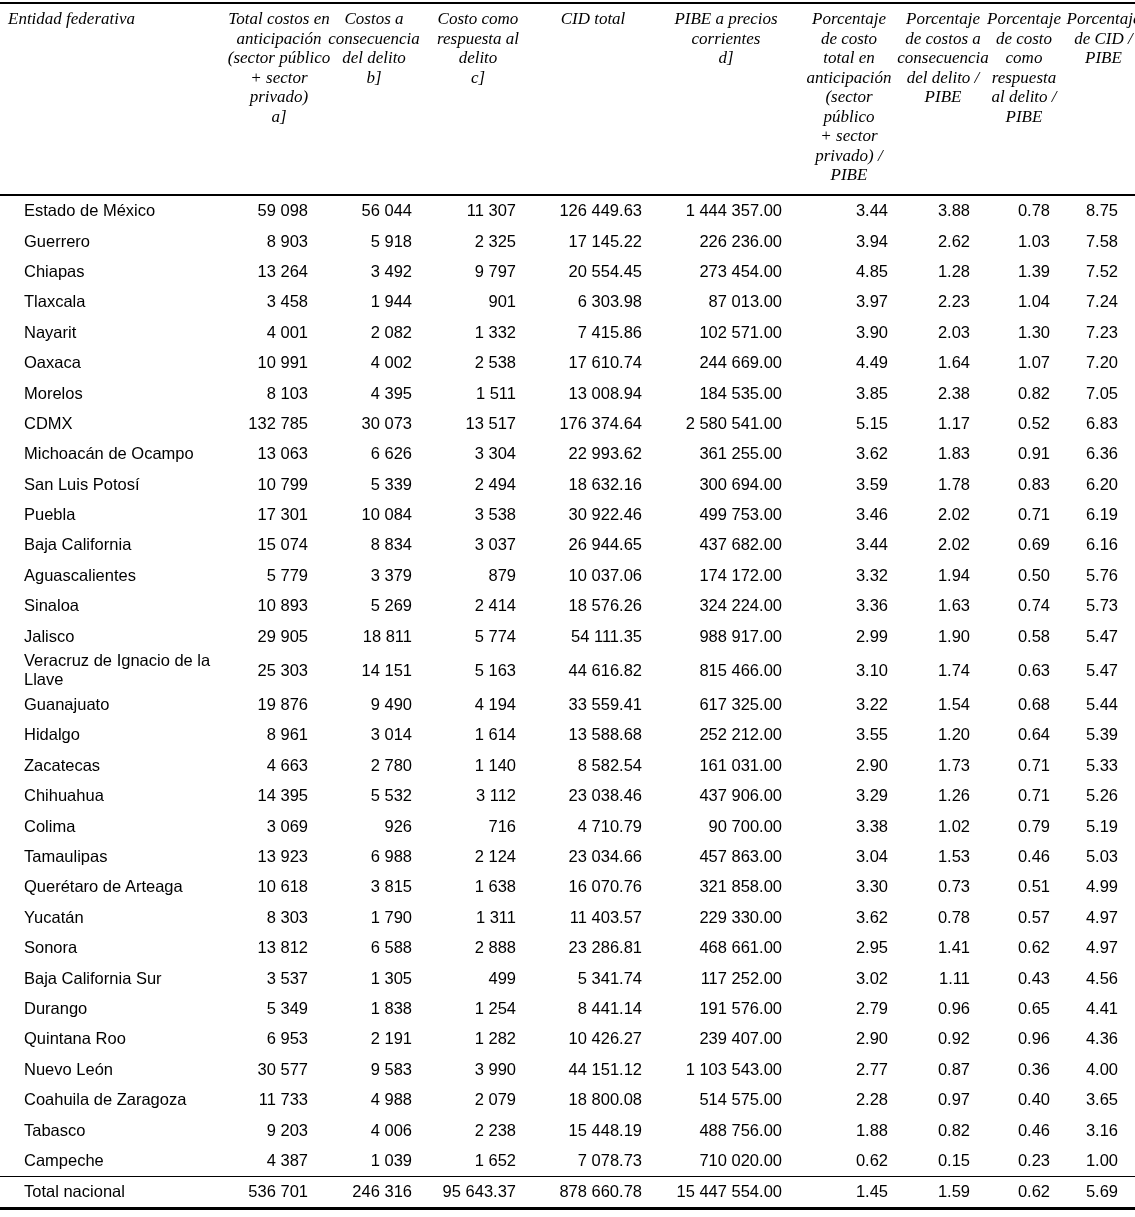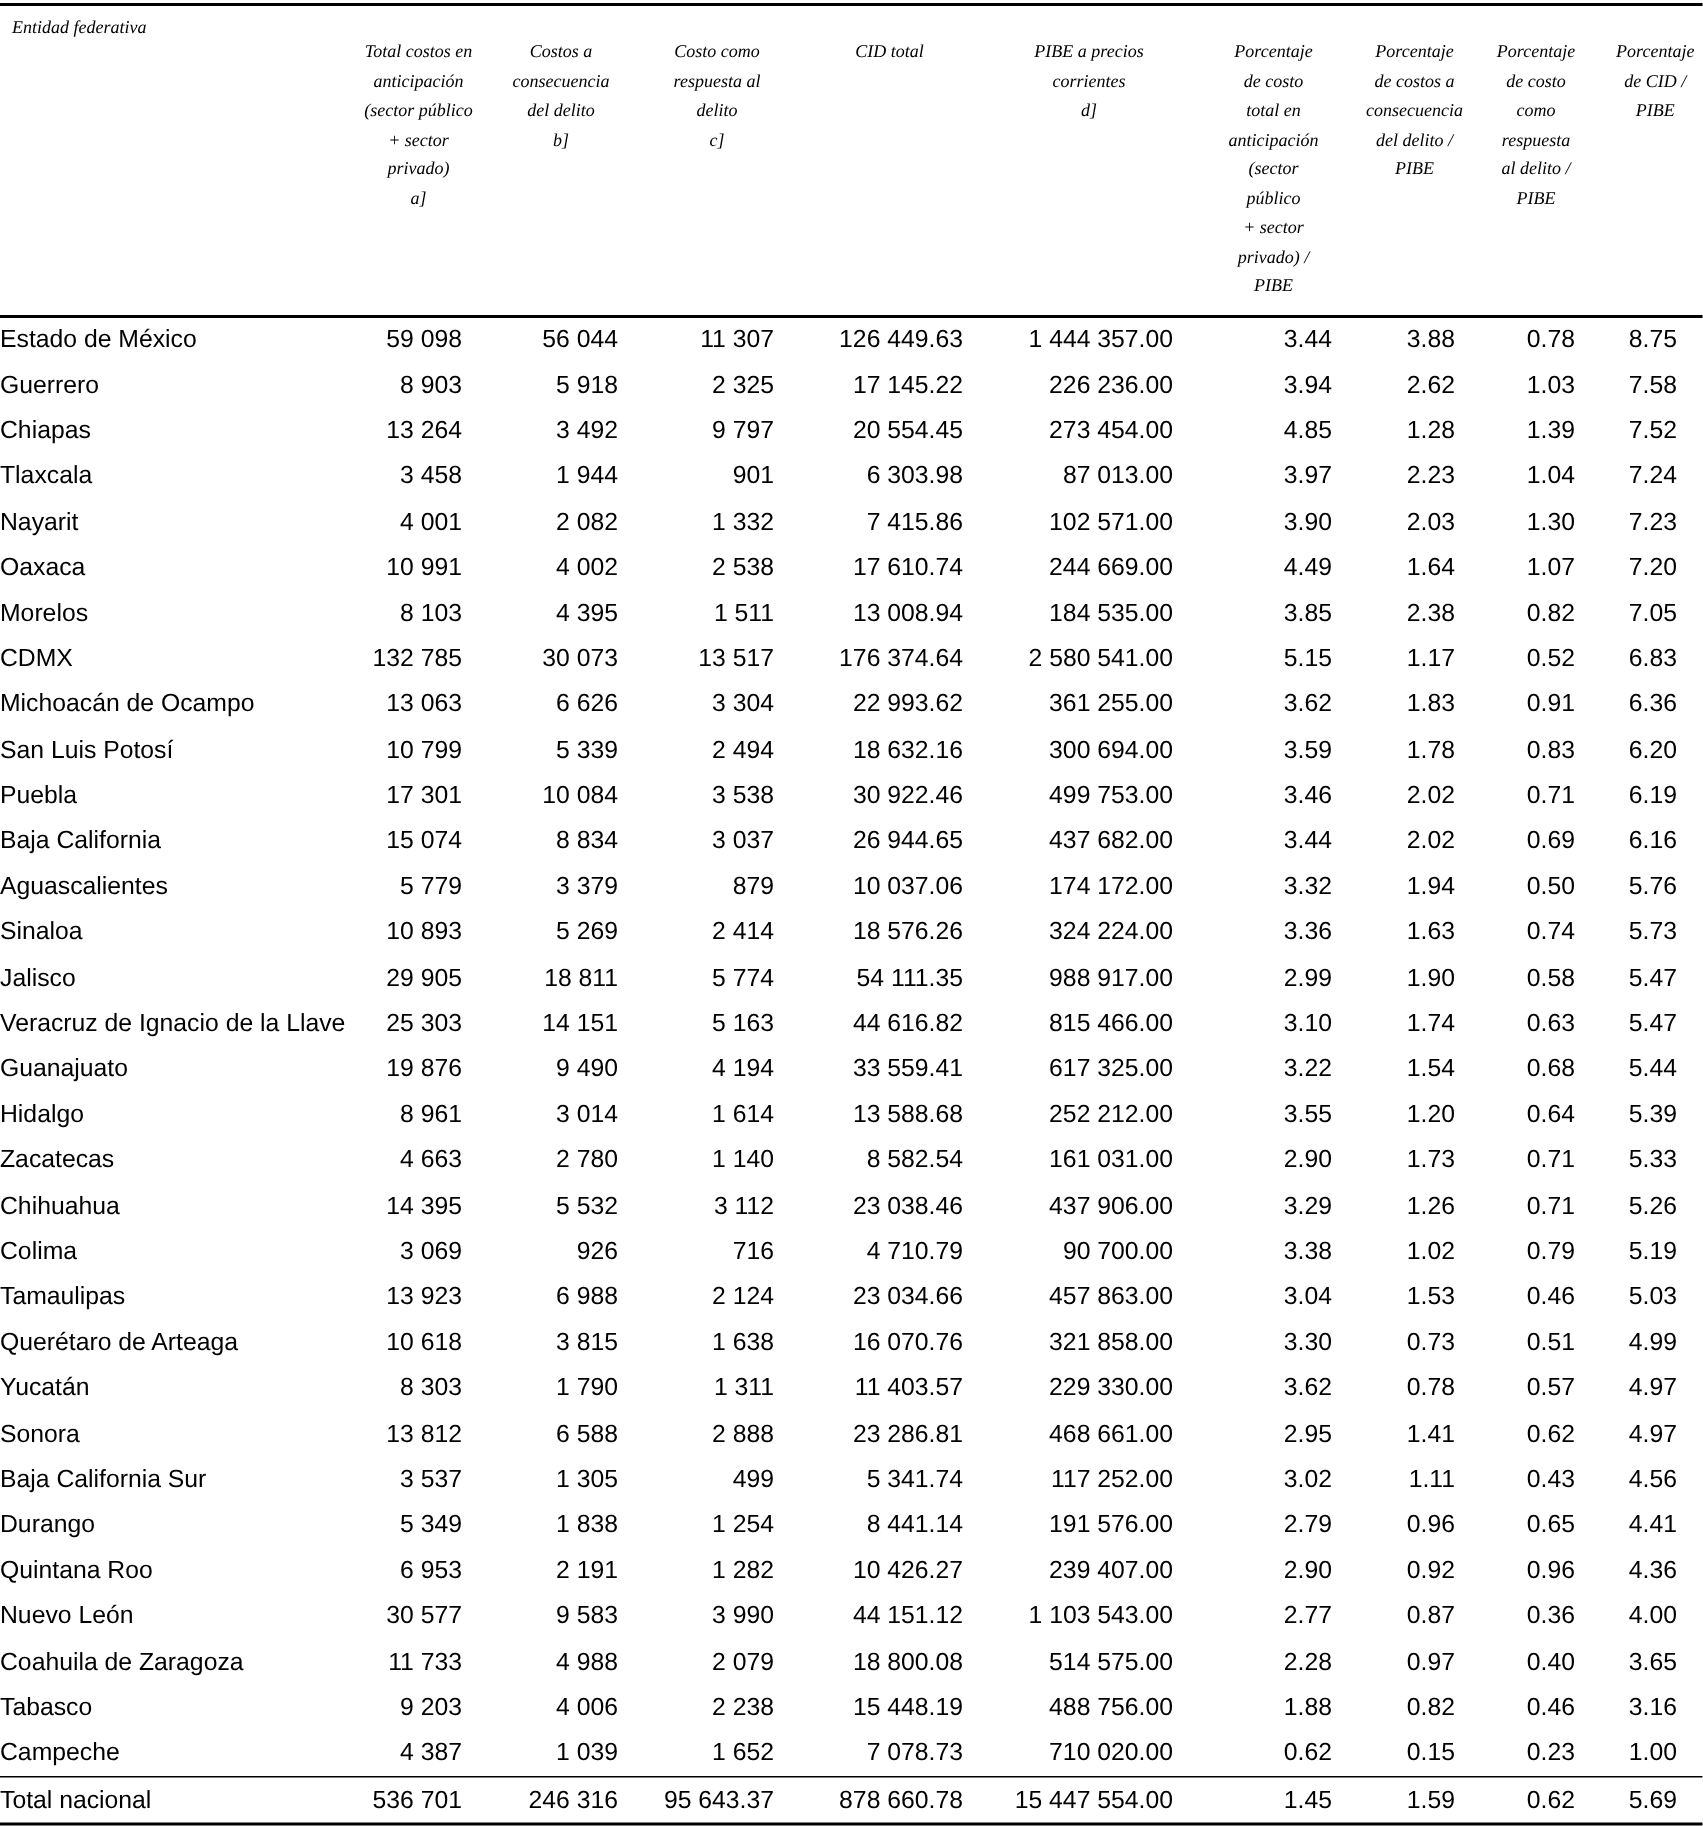--- a/index.html
+++ b/index.html
@@ -26,42 +26,42 @@
     border-top: 2px solid #000;
     border-bottom: 3px solid #000;
   }
   thead tr {
     border-bottom: 2px solid #000;
   }
   th {
     font-family: "Liberation Serif", serif;
     font-style: italic;
     font-weight: normal;
-    font-size: 12px;
+    font-size: 17px;
     line-height: 19.5px;
     vertical-align: top;
     padding: 5px 0 9px 0;
     overflow: visible;
   }
   th.col1 {
     text-align: left;
     padding-left: 8px;
     white-space: pre-line;
   }
   th .hc { display: flex; justify-content: center; }
-  th .hc span { display: block; white-space: pre; text-align: center; margin-top: 16px; }
+  th .hc span { display: block; white-space: pre; text-align: center; }
 
   td {
     font-size: 16.5px;
     height: 30.4px;
     padding: 0;
     text-align: right;
     vertical-align: middle;
   }
-  td.col1 { text-align: left; padding-left: 0; }
+  td.col1 { text-align: left; padding-left: 24px; }
   td.col2, td.col3, td.col4, td.col5, td.col6,
   td.col7, td.col8, td.col9 { padding-right: 14px; }
   td.col10 { padding-right: 25px; }
 
   
   .w1  { width: 228px; }
   .w2  { width: 86px; }
   .w3  { width: 104px; }
   .w4  { width: 104px; }
   .w5  { width: 126px; }

